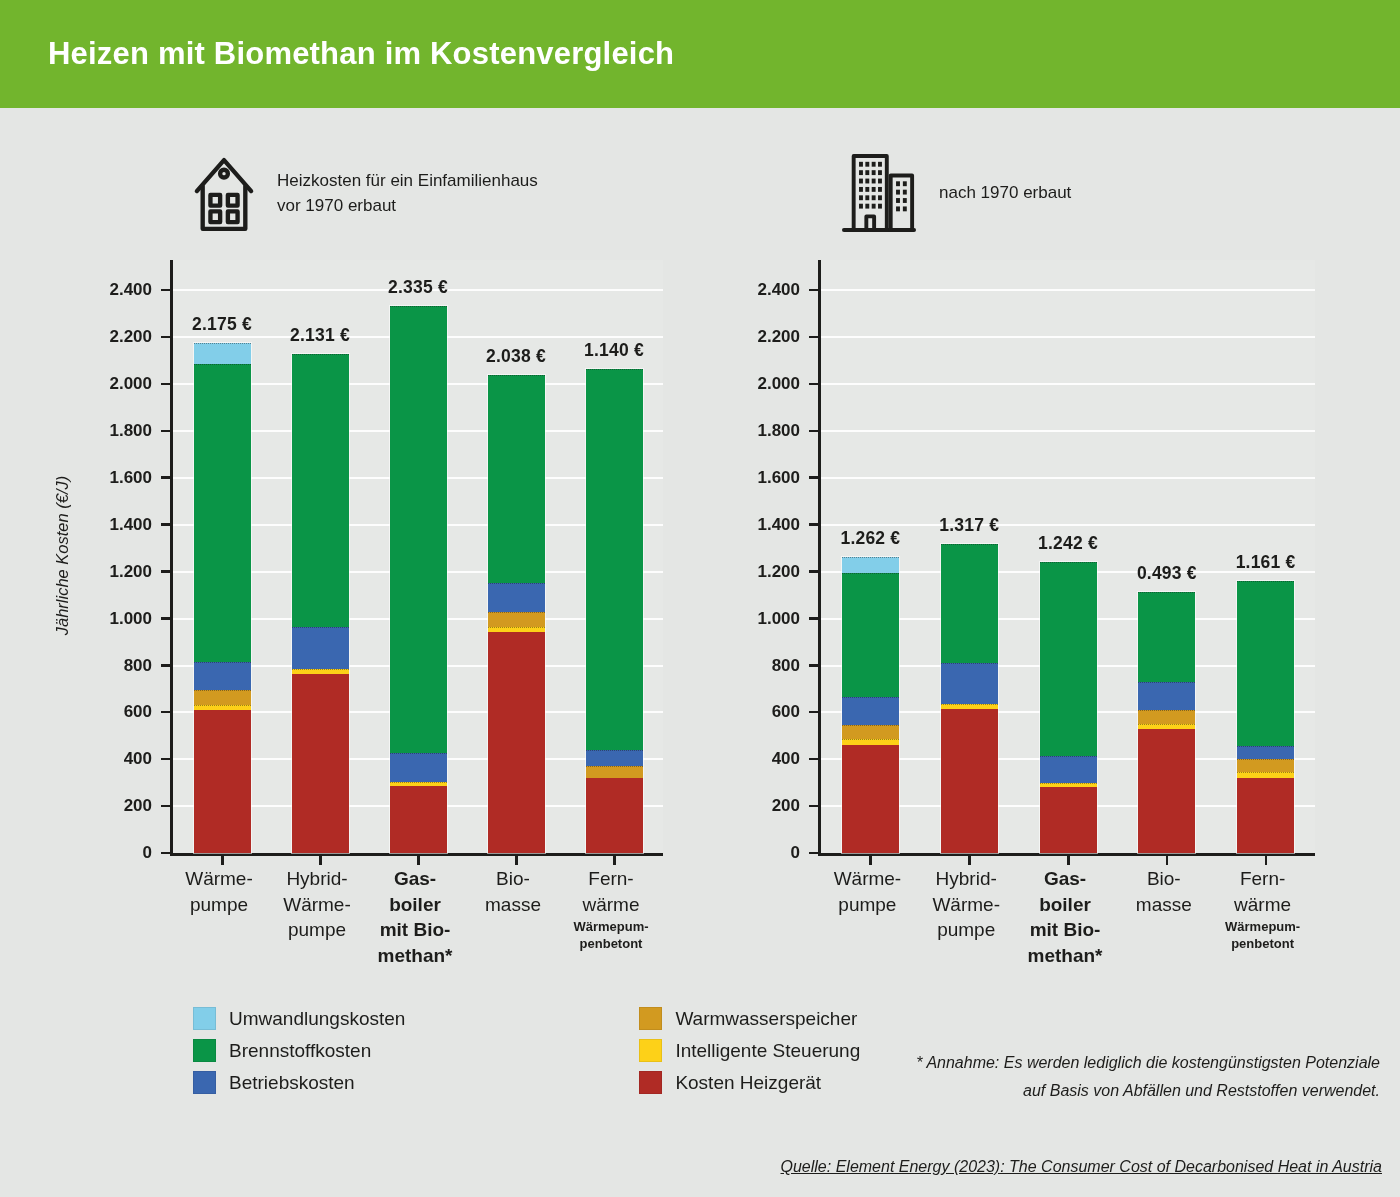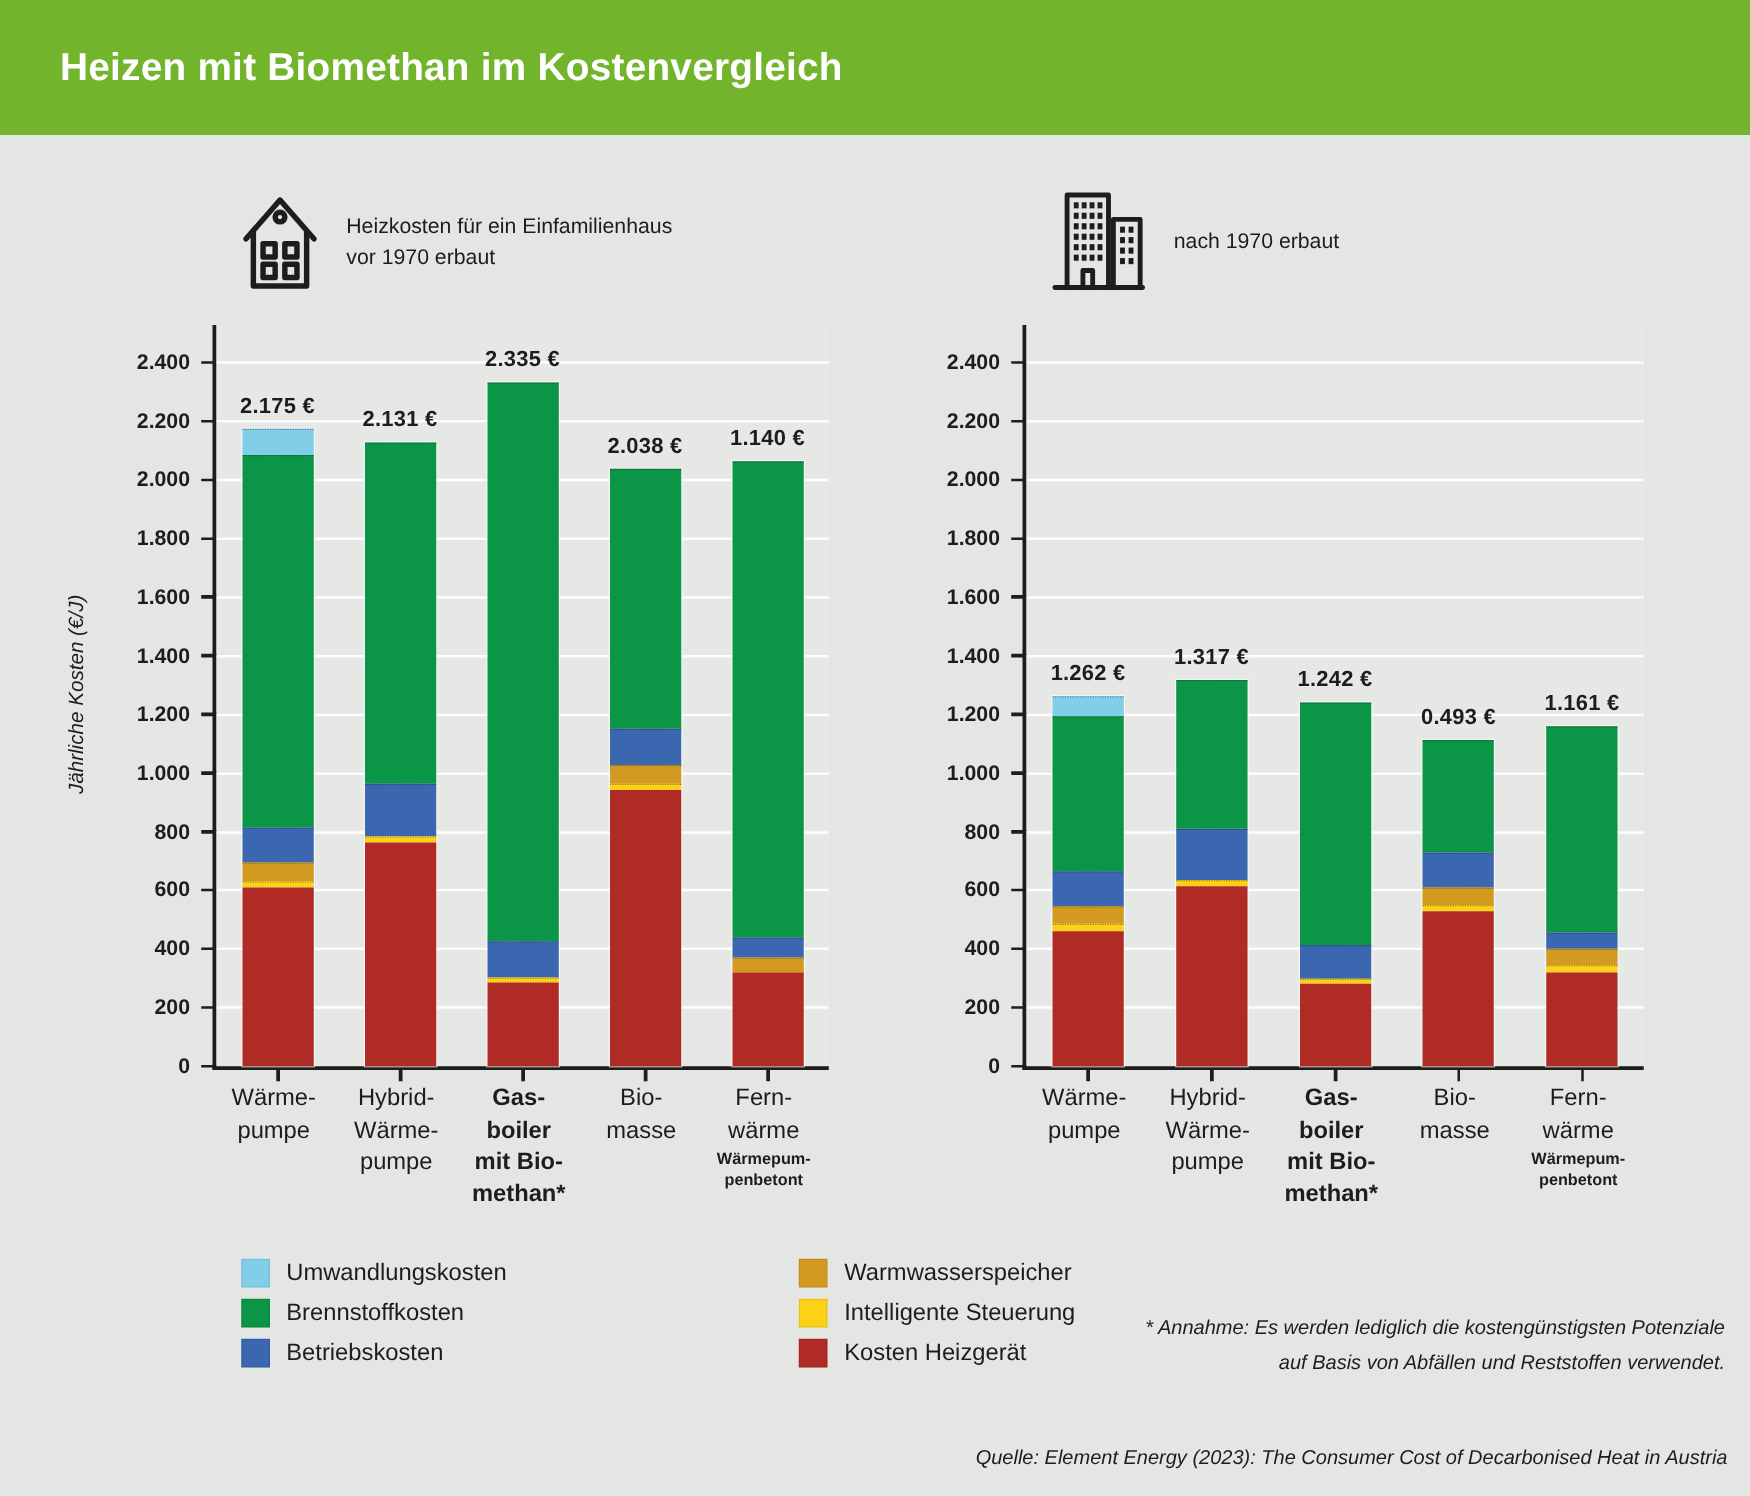--- a/index.html
+++ b/index.html
@@ -53,21 +53,21 @@
   .legend-item{display:flex;align-items:center;height:23px;}
   .legend-swatch{width:23px;height:23px;margin-right:13px;flex:0 0 auto;
     box-shadow:inset 0 0 0 1px rgba(0,0,0,0.08);}
   .legend-swatch.dots{background-image:radial-gradient(rgba(255,255,255,0.75) .9px,transparent 1.3px);
     background-size:5px 5px;}
   .legend-label{font-size:19px;font-weight:500;white-space:nowrap;}
   
   .footnote{position:absolute;right:20px;top:1049px;text-align:right;
     font-style:italic;font-size:16px;line-height:1.72;}
   .source{position:absolute;right:18px;top:1158px;text-align:right;
-    font-style:italic;font-size:16px;}
+    font-style:italic;font-size:16px;text-decoration:underline;}
 </style>
 </head>
 <body>
 
 <header class="topbar">
   <h1>Heizen mit Biomethan im Kostenvergleich</h1>
 </header>
 
 <div class="yaxis-title">Jährliche Kosten (€/J)</div>
 

